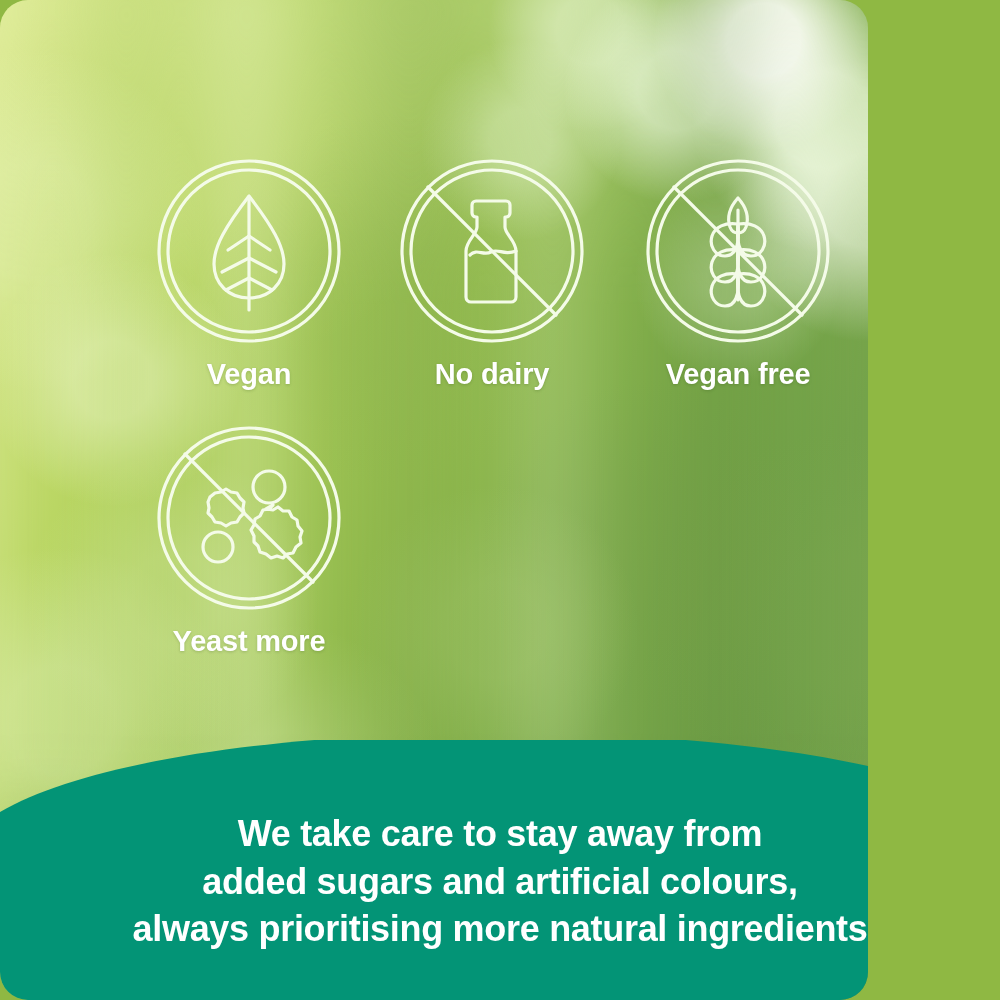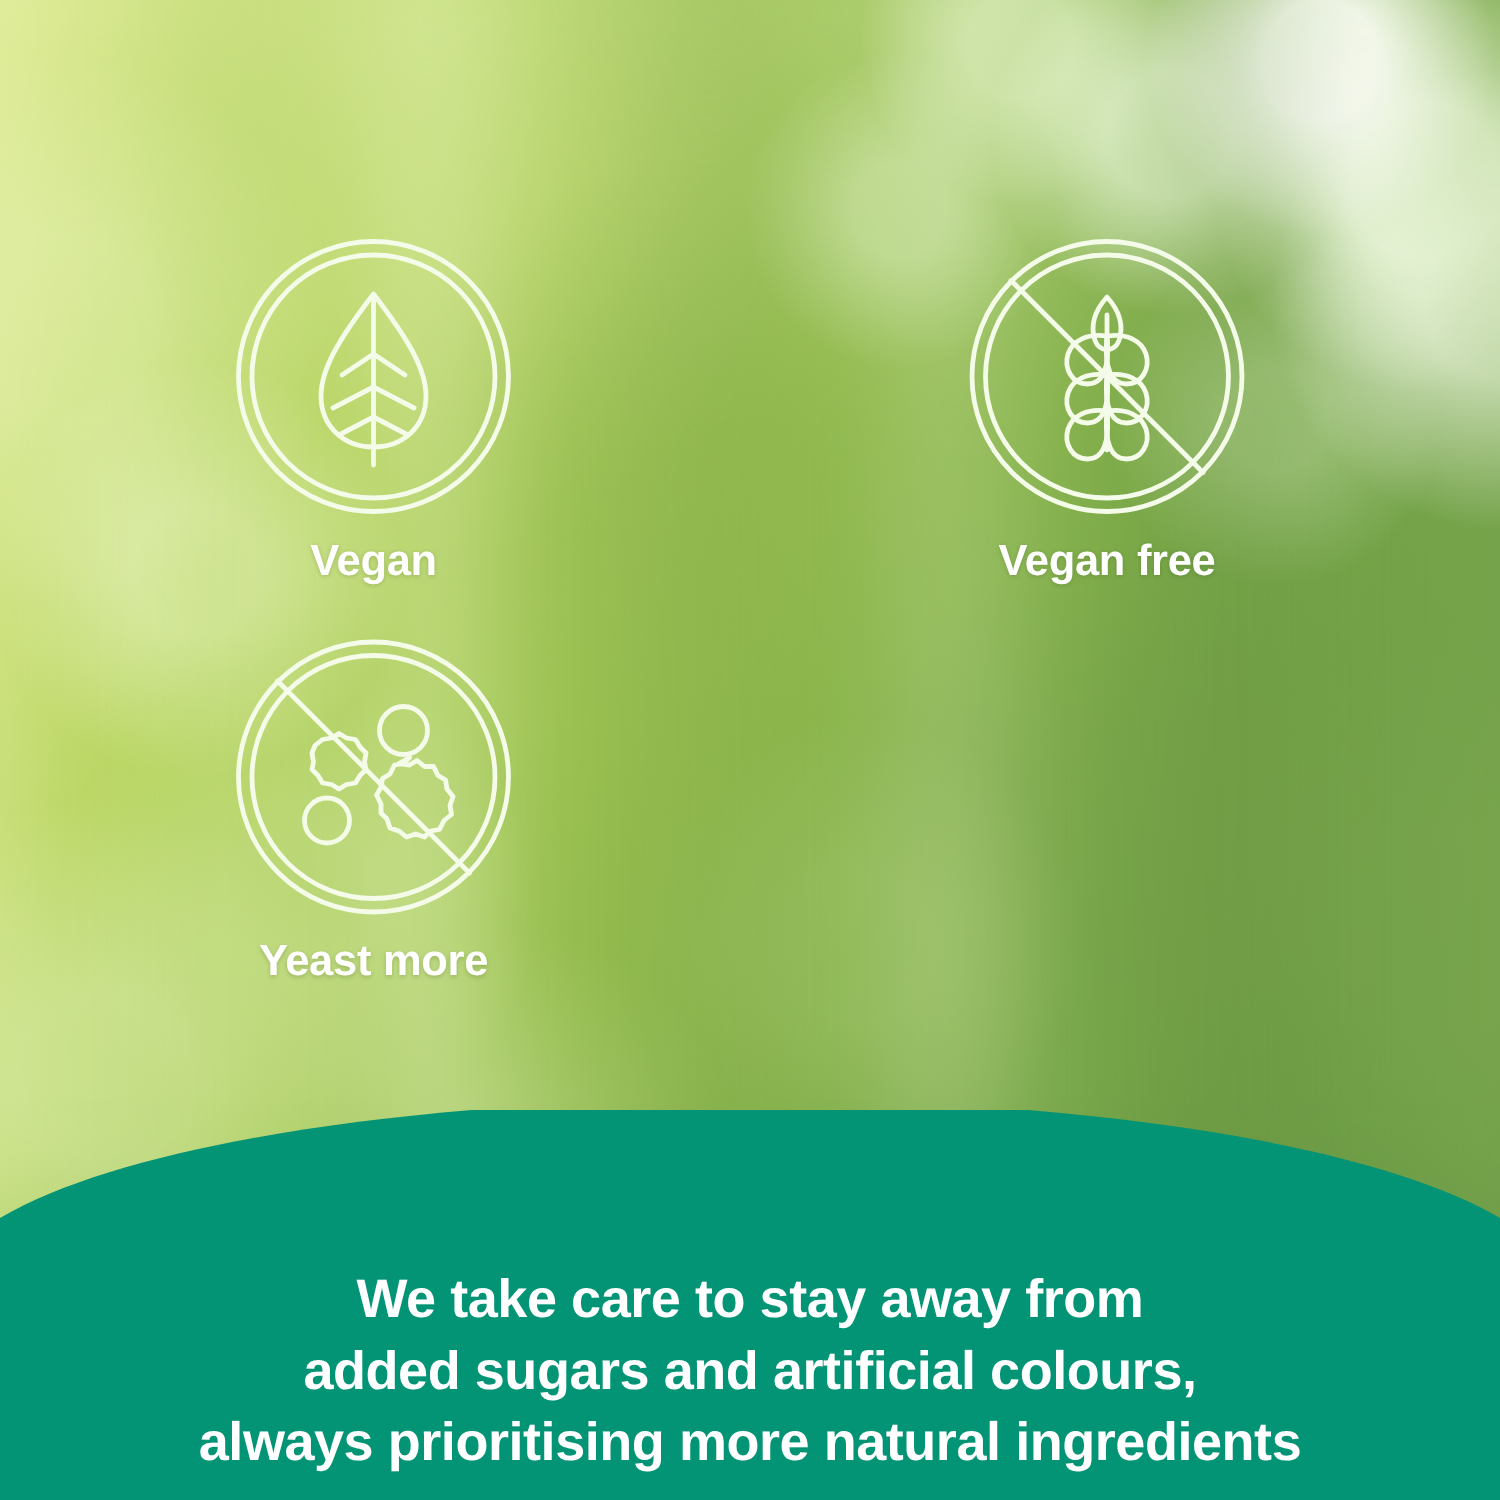--- a/index.html
+++ b/index.html
@@ -9,23 +9,24 @@
   body {
     width: 1000px;
     height: 1000px;
     overflow: hidden;
     font-family: "Liberation Sans", sans-serif;
     background: #8fb843;
   }
 
   #stage {
     position: relative;
-    width: 1000px;
+    width: 868px;
     height: 1000px;
     overflow: hidden;
+    border-radius: 28px;
   }
 
   
   #bg {
     position: absolute;
     inset: 0;
     background:
       radial-gradient(circle at 88% 4%,  rgba(255,255,255,0.95) 0 3%,  rgba(255,255,255,0.0) 9%),
       radial-gradient(circle at 95% 12%, rgba(246,255,235,0.80) 0 4%,  rgba(255,255,255,0.0) 11%),
       radial-gradient(circle at 78% 9%,  rgba(240,252,226,0.70) 0 3.5%,rgba(255,255,255,0.0) 10%),
@@ -145,21 +146,20 @@
     top: 70px;
     text-align: center;
     color: #ffffff;
     font-size: 36px;
     font-weight: bold;
     line-height: 1.32;
     letter-spacing: -0.3px;
     white-space: pre-line;
     padding: 0 40px;
     box-sizing: border-box;
-    margin-top: 32px;
   }
 </style>
 </head>
 <body>
 
 <div id="stage">
 
   <div id="bg"></div>
   <div id="bg-streaks"></div>
 
@@ -180,20 +180,38 @@
           <path d="M93 120 L70 132"></path>
 
           <path d="M93 78 L114 92"></path>
           <path d="M93 100 L120 114"></path>
           <path d="M93 120 L116 132"></path>
         </svg>
       </div>
       <div class="badge-label">Vegan</div>
     </div>
 
+    <div class="badge pos-r1c2">
+      <div class="badge-icon-wrap">
+        <svg viewBox="0 0 186 186" fill="none" stroke="#f4fbe8" stroke-width="3.2" stroke-linecap="round" stroke-linejoin="round">
+          <circle cx="93" cy="93" r="90"></circle>
+          <circle cx="93" cy="93" r="81"></circle>
+
+          <path d="M79 43 h28 a4 4 0 0 1 4 4 v8 a4 4 0 0 1 -4 4 h-1
+                   v10 c0 7 11 14 11 24 v46 a5 5 0 0 1 -5 5 h-40
+                   a5 5 0 0 1 -5 -5 v-46 c0 -10 11 -17 11 -24
+                   v-10 h-1 a4 4 0 0 1 -4 -4 v-8 a4 4 0 0 1 4 -4 z"></path>
+
+          <path d="M71 97 c7 -7 13 1 21 -3 c8 -4 12 4 25 -1"></path>
+
+          <path d="M29 29 L157 157"></path>
+        </svg>
+      </div>
+      <div class="badge-label">No dairy</div>
+    </div>
 
     <div class="badge pos-r1c3">
       <div class="badge-icon-wrap">
         <svg viewBox="0 0 186 186" fill="none" stroke="#f4fbe8" stroke-width="3.2" stroke-linecap="round" stroke-linejoin="round">
           <circle cx="93" cy="93" r="90"></circle>
           <circle cx="93" cy="93" r="81"></circle>
 
           <path d="M93 52 L93 142"></path>
 
           <path d="M93 40 C84 50 82 60 85 69 C88 77 98 77 101 69 C104 60 102 50 93 40 Z"></path>

